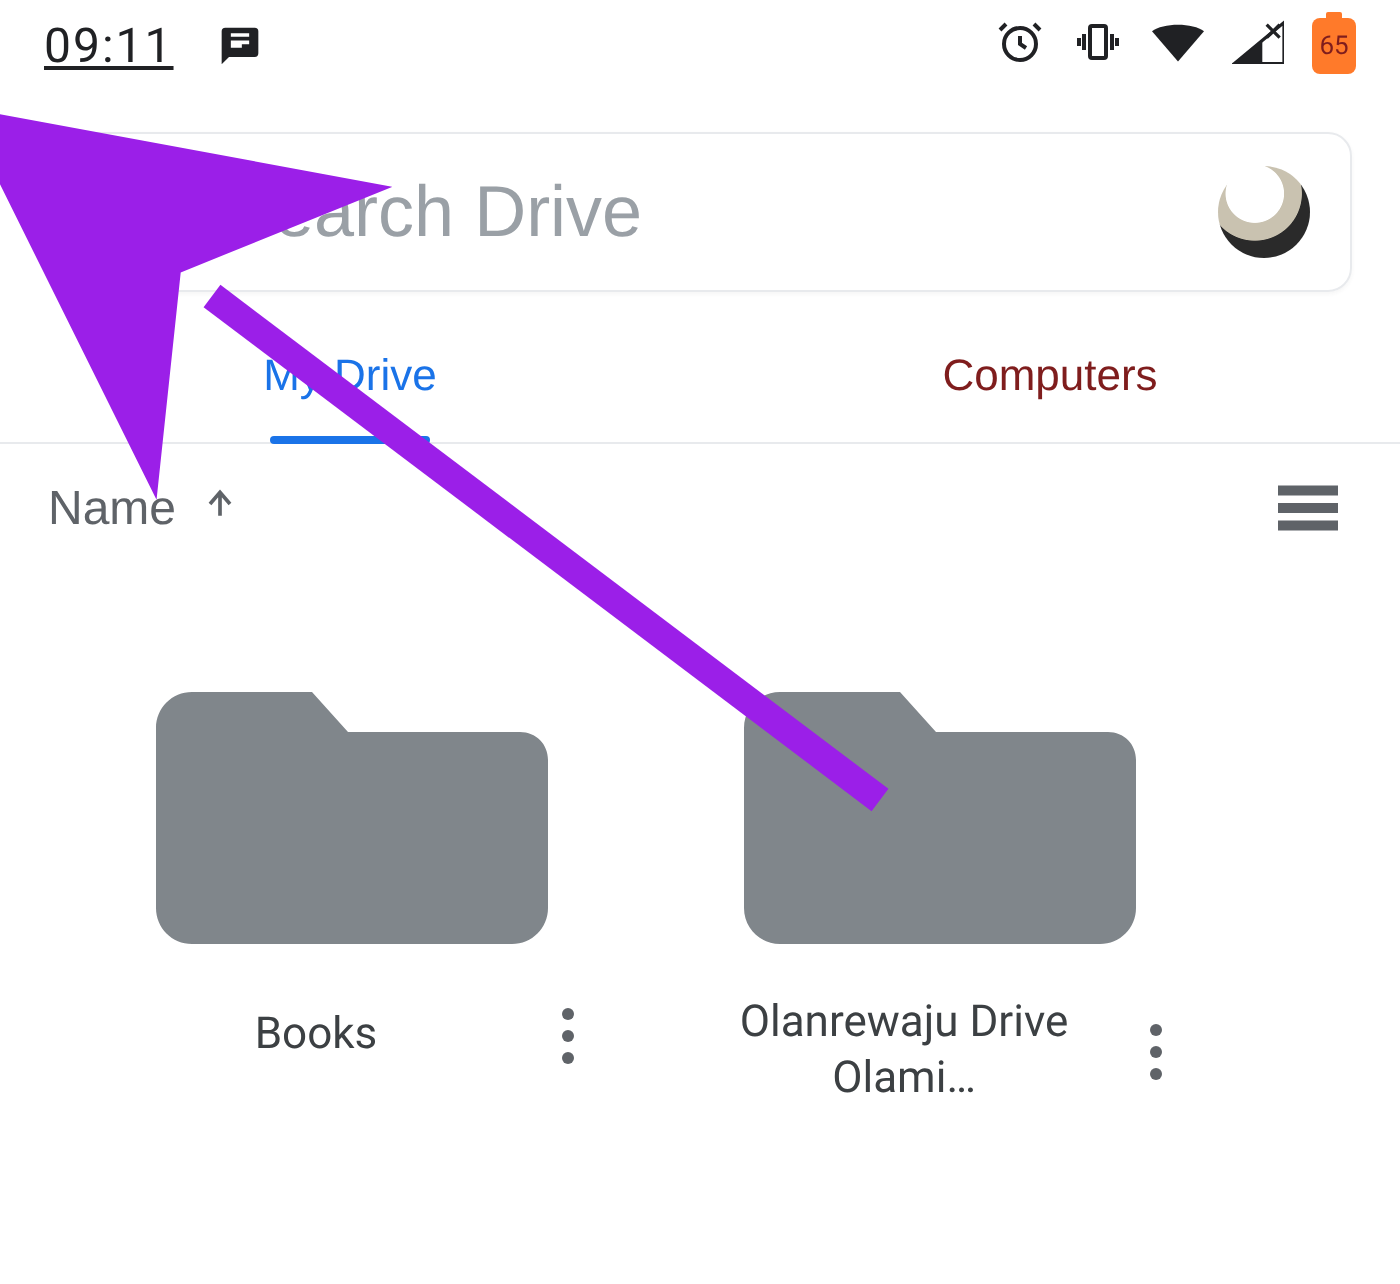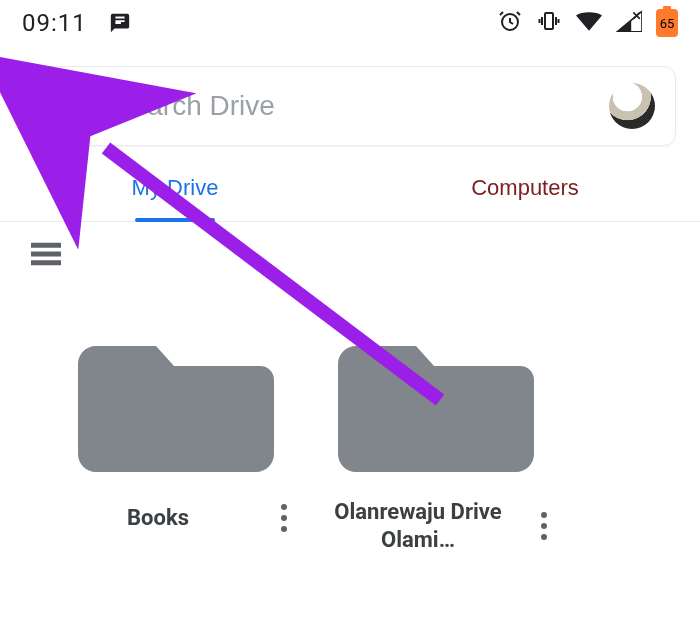--- a/index.html
+++ b/index.html
@@ -1,45 +1,45 @@
 <!DOCTYPE html>
 <html><head>
 <meta charset="utf-8">
 <style>
   * { box-sizing: border-box; margin: 0; padding: 0; -webkit-font-smoothing: antialiased; }
   html, body { width: 700px; height: 642px; font-family: "Roboto", "Helvetica Neue", Arial, sans-serif; background: #fff; overflow: hidden; }
   body { position: relative; }
 
   
   .statusbar { height: 46px; display: flex; align-items: center; padding: 0 22px; }
-  .statusbar .clock { font-size: 24px; letter-spacing: 1px; color: #202124; font-weight: 400; }
+  .statusbar .clock { font-size: 24px; letter-spacing: 1px; color: #202124; font-weight: 400; text-decoration: underline; }
   .statusbar .msg-icon { margin-left: 22px; display: inline-flex; }
   .statusbar .spacer { flex: 1; }
   .status-icons { display: flex; align-items: center; gap: 14px; }
   .battery-badge {
     width: 22px; height: 28px; border-radius: 4px;
-    background: #ff7a2a; color: #000000; font-size: 13px; font-weight: 400;
+    background: #ff7a2a; color: #7f1d1d; font-size: 13px; font-weight: 400;
     display: flex; align-items: center; justify-content: center; position: relative;
   }
   .battery-badge::before { content: ""; position: absolute; top: -3px; left: 7px; width: 8px; height: 3px; background: #ff7a2a; border-radius: 1px 1px 0 0; }
 
   
   .searchbar-wrap { padding: 20px 24px 8px; }
   .searchbar {
     height: 80px; border: 1px solid #e8eaed; border-radius: 12px;
     display: flex; align-items: center; padding: 0 8px 0 24px; gap: 20px;
     box-shadow: 0 1px 2px rgba(60,64,67,0.05);
   }
   .hamburger-btn {
     width: 44px; height: 44px; display: flex; align-items: center; justify-content: center;
     border: none; background: none; cursor: pointer;
   }
   .hamburger-btn .line { display: block; width: 30px; height: 3px; background: #5f6368; border-radius: 2px; margin: 4px 0; }
   .search-input {
-    flex: 1; border: none; outline: none; font-size: 28px; color: #202124; background: transparent;
+    flex: 1; border: none; outline: none; font-size: 36px; color: #202124; background: transparent;
   }
   .search-input::placeholder { color: #9aa0a6; }
   .avatar {
     width: 46px; height: 46px; border-radius: 50%; margin-right: 12px; overflow: hidden;
     background: radial-gradient(circle at 40% 30%, #fff 0 34%, #c9c2b0 35% 55%, #2a2a2a 56% 100%);
     display: block; border: none; cursor: pointer;
   }
 
   
   .tabs { display: flex; height: 68px; border-bottom: 1px solid #e8eaed; }
@@ -60,21 +60,21 @@
   .sort-btn {
     display: flex; align-items: center; gap: 12px; border: none; background: none; cursor: pointer;
     font-size: 24px; color: #5f6368;
   }
   .view-toggle-btn {
     width: 44px; height: 44px; display: flex; align-items: center; justify-content: center;
     border: none; background: none; cursor: pointer;
   }
 
   
-  .grid { display: flex; padding: 36px 48px 0; font-weight: bold; }
+  .grid { display: flex; gap: 34px; padding: 36px 48px 0; }
   .card { width: 260px; display: flex; flex-direction: column; align-items: center; cursor: pointer; }
   .folder-svg { width: 200px; height: 150px; }
   .card-footer {
     width: 100%; display: flex; align-items: center; justify-content: space-between;
     padding: 20px 4px 0 4px;
   }
   .folder-name {
     flex: 1; font-size: 22px; color: #3c4043; text-align: center; line-height: 1.25;
     max-height: 56px; overflow: hidden;
   }
@@ -138,20 +138,28 @@
     <button class="avatar"></button>
   </div>
 </div>
 
 <div class="tabs">
   <button class="tab active">My Drive</button>
   <button class="tab">Computers</button>
 </div>
 
 <div class="sortrow">
+  <button class="sort-btn">
+    <span>Name</span>
+    <span>
+      <svg width="20" height="20" viewBox="0 0 24 24" fill="none" stroke="#5f6368" stroke-width="2.2">
+          <path d="M12 19V5m-6 7 6-7 6 7"></path>
+        </svg>
+    </span>
+  </button>
   <button class="view-toggle-btn">
     <span>
       <svg width="30" height="24" viewBox="0 0 24 18" fill="#5f6368">
           <rect x="0" y="0" width="24" height="4"></rect>
           <rect x="0" y="7" width="24" height="4"></rect>
           <rect x="0" y="14" width="24" height="4"></rect>
         </svg>
     </span>
   </button>
 </div>

